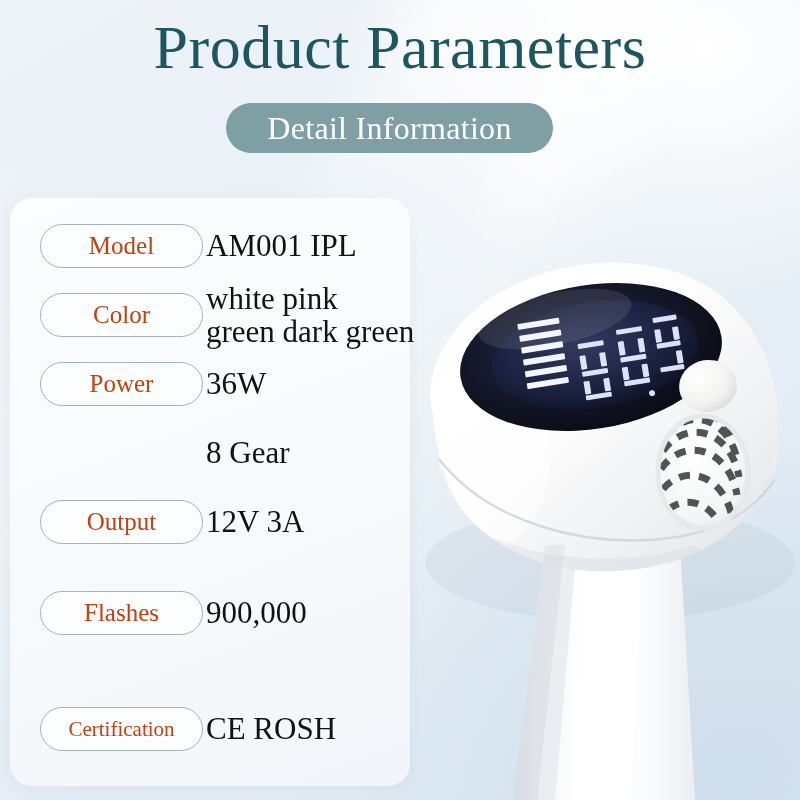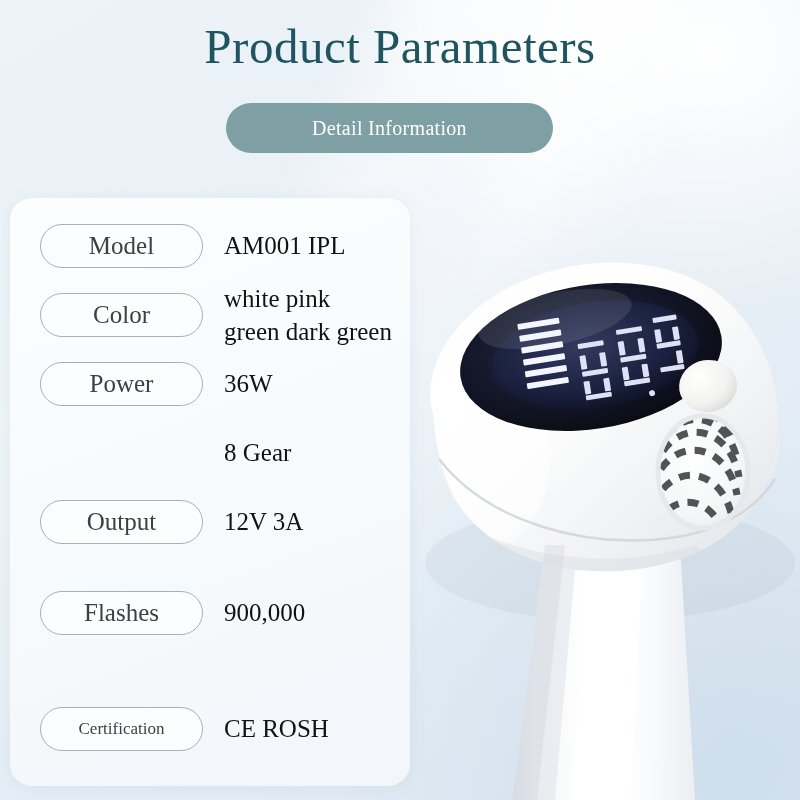--- a/index.html
+++ b/index.html
@@ -48,37 +48,37 @@
     pointer-events: none;
   }
 
   
   .page-title {
     position: absolute;
     left: 0;
     top: 16px;
     width: 800px;
     text-align: center;
-    font-size: 49px;
+    font-size: 62px;
     line-height: 62px;
     color: #1d5560;
     letter-spacing: 0.5px;
     white-space: nowrap;
   }
 
   .subtitle-badge {
     position: absolute;
     left: 226px;
     top: 103px;
     width: 327px;
     height: 50px;
     border-radius: 25px;
     background: #7e9fa4;
     color: #ffffff;
-    font-size: 20px;
+    font-size: 32px;
     line-height: 50px;
     text-align: center;
     letter-spacing: 0.3px;
   }
 
   
   .spec-card {
     position: absolute;
     left: 10px;
     top: 198px;
@@ -111,32 +111,32 @@
     left: 40px;
     width: 163px;
     height: 44px;
     border: 1.4px solid #a2b3bd;
     border-radius: 22px;
     background: #fcfdfe;
     display: flex;
     align-items: center;
     justify-content: center;
     font-size: 25px;
-    color: #404040;
+    color: #c2410c;
     box-sizing: border-box;
   }
   .spec-pill.tight {
-    font-size: 17px;
+    font-size: 21px;
   }
 
   .spec-value {
     position: absolute;
-    left: 224px;
+    left: 206px;
     width: 250px;
-    font-size: 25px;
+    font-size: 31px;
     line-height: 32px;
     color: #121212;
     white-space: pre-line;
   }
   .spec-value.two-line {
     line-height: 33px;
   }
 
   
   .device {

